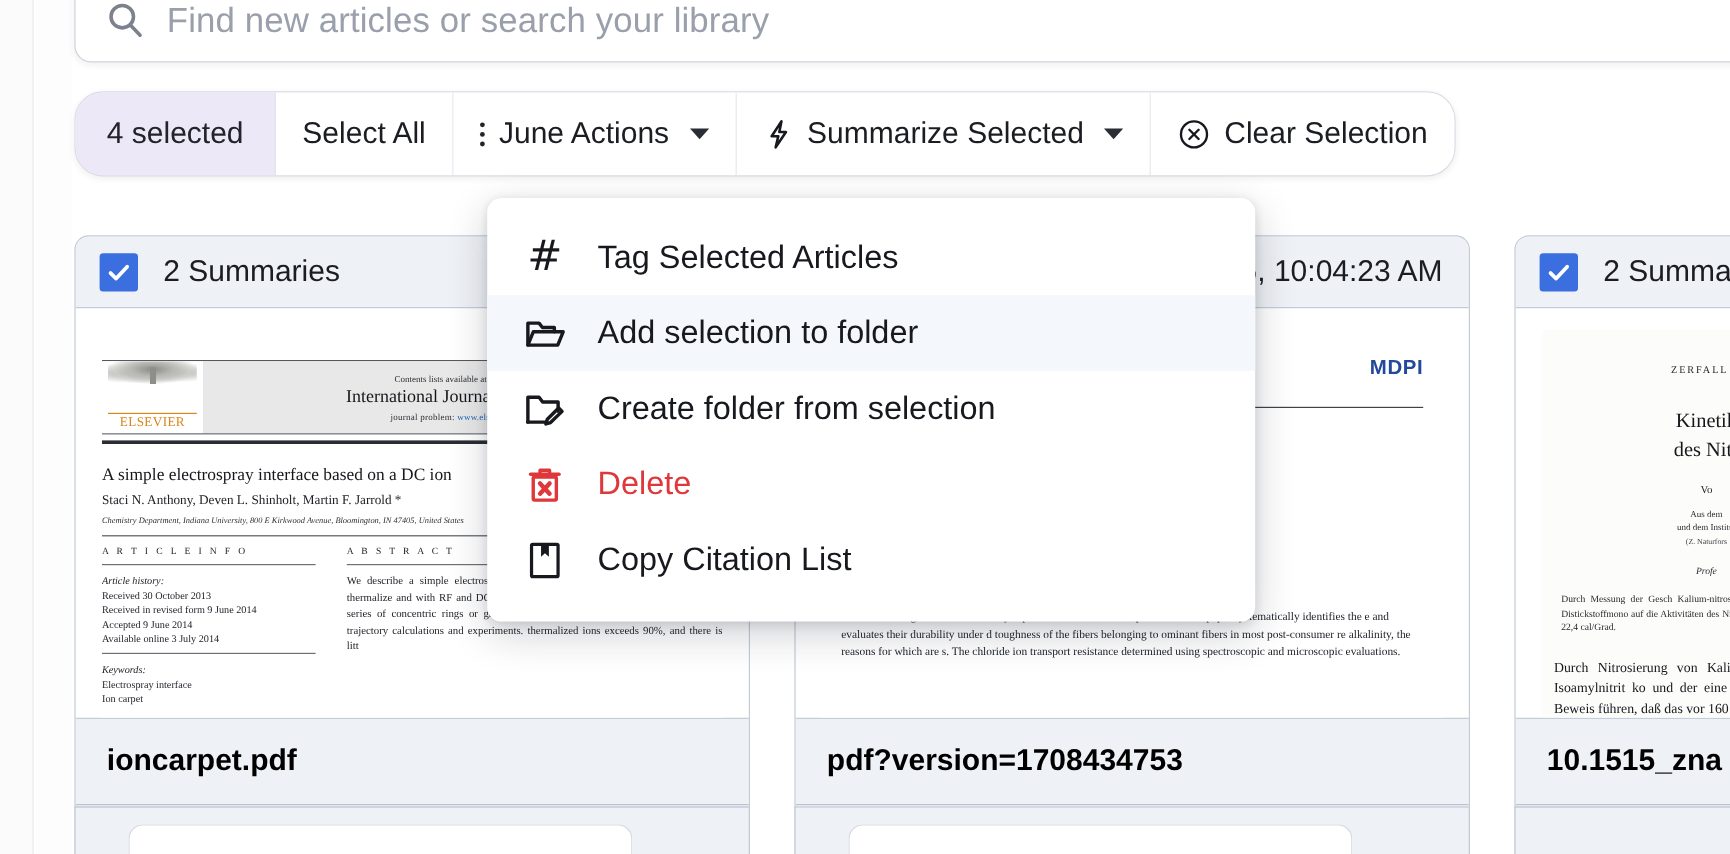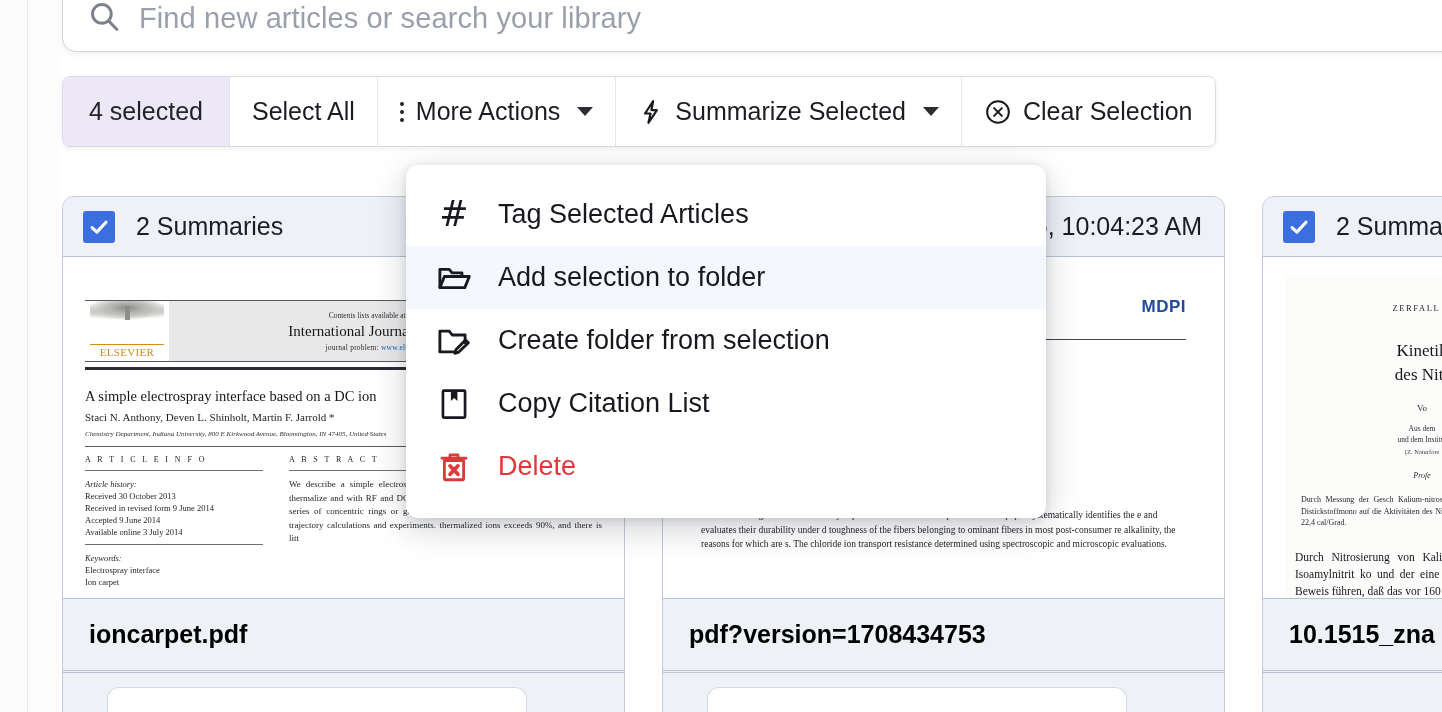--- a/index.html
+++ b/index.html
@@ -51,21 +51,21 @@
     white-space: nowrap;
   }
 
   
   .toolbar {
     position: absolute; left: 62px; top: 76px;
     height: 71px;
     display: flex; align-items: stretch;
     background: #ffffff;
     border: 1px solid #d8dce3;
-    border-radius: 8px;
+    border-radius: 24px;
     box-shadow: 0 2px 5px rgba(30,35,50,0.07);
     overflow: hidden;
   }
   .tb-cell {
     display: flex; align-items: center; justify-content: center;
     padding: 0 22px;
     font-size: 25px;
     color: #1b1d22;
     background: #ffffff;
     border-right: 1px solid #e2e5ea;
@@ -369,21 +369,21 @@
       <span>Select All</span>
     </div>
     <div class="tb-cell">
       <span class="tb-icon">
         <span class="dots-v">
             <i></i>
             <i></i>
             <i></i>
           </span>
       </span>
-      <span>More Actions</span>
+      <span>June Actions</span>
       <span class="caret"></span>
     </div>
     <div class="tb-cell">
       <span class="tb-icon">
         <svg viewBox="0 0 24 24" width="26" height="26" fill="none" stroke="#17191e" stroke-width="2" stroke-linejoin="round" stroke-linecap="round">
           <path d="M14 2 L6.5 13.4 H11.6 L9.6 22 L17.5 10.2 H12.4 Z"></path>
         </svg>
       </span>
       <span>Summarize Selected</span>
       <span class="caret"></span>
@@ -562,42 +562,42 @@
       <span class="mi-icon">
         <svg viewBox="0 0 24 24" width="36" height="36" fill="none" stroke="#17191e" stroke-width="1.9" stroke-linejoin="round" stroke-linecap="round">
           <path d="M2.6 19.2 V5.4 h6.2 l2 2.6 h8.6 v5.2"></path>
           <path d="M2.6 19.2 h10.4"></path>
           <path d="M21.6 13.2 L15.2 19.4 l-2.6 0.8 0.8 -2.6 6.3 -6.3 z"></path>
         </svg>
       </span>
       <span>Create folder from selection</span>
     </div>
 
-    <div class="mi">
-      <span class="mi-icon">
-        <svg viewBox="0 0 24 24" width="34" height="34" fill="none" stroke="#17191e" stroke-width="1.9" stroke-linejoin="round" stroke-linecap="round">
-          <rect x="4.2" y="2.6" width="15.6" height="19" rx="0.7"></rect>
-          <path d="M9.8 2.6 h4.6 v7.2 l-2.3 -2 -2.3 2 z" fill="#17191e" stroke="none"></path>
-        </svg>
-      </span>
-      <span>Copy Citation List</span>
-    </div>
-
     <div class="mi danger">
       <span class="mi-icon">
         <svg viewBox="0 0 24 24" width="34" height="34" fill="none" stroke="#e0373a" stroke-width="2" stroke-linejoin="round" stroke-linecap="round">
           <path d="M3.6 5.8 h16.8"></path>
           <path d="M9.2 5.8 V3.4 h5.6 v2.4"></path>
           <rect x="5.2" y="7.4" width="13.6" height="13.6" rx="0.8"></rect>
           <path d="M9.2 11.2 L14.8 17.2 M14.8 11.2 L9.2 17.2" stroke-width="2.6"></path>
         </svg>
       </span>
       <span>Delete</span>
     </div>
 
+    <div class="mi">
+      <span class="mi-icon">
+        <svg viewBox="0 0 24 24" width="34" height="34" fill="none" stroke="#17191e" stroke-width="1.9" stroke-linejoin="round" stroke-linecap="round">
+          <rect x="4.2" y="2.6" width="15.6" height="19" rx="0.7"></rect>
+          <path d="M9.8 2.6 h4.6 v7.2 l-2.3 -2 -2.3 2 z" fill="#17191e" stroke="none"></path>
+        </svg>
+      </span>
+      <span>Copy Citation List</span>
+    </div>
+
   </div>
 
   <div class="next-edge">
     <div class="inner-pill"></div>
   </div>
   <div class="next-edge2">
     <div class="inner-pill"></div>
   </div>
   <div class="next-edge3"></div>
 

